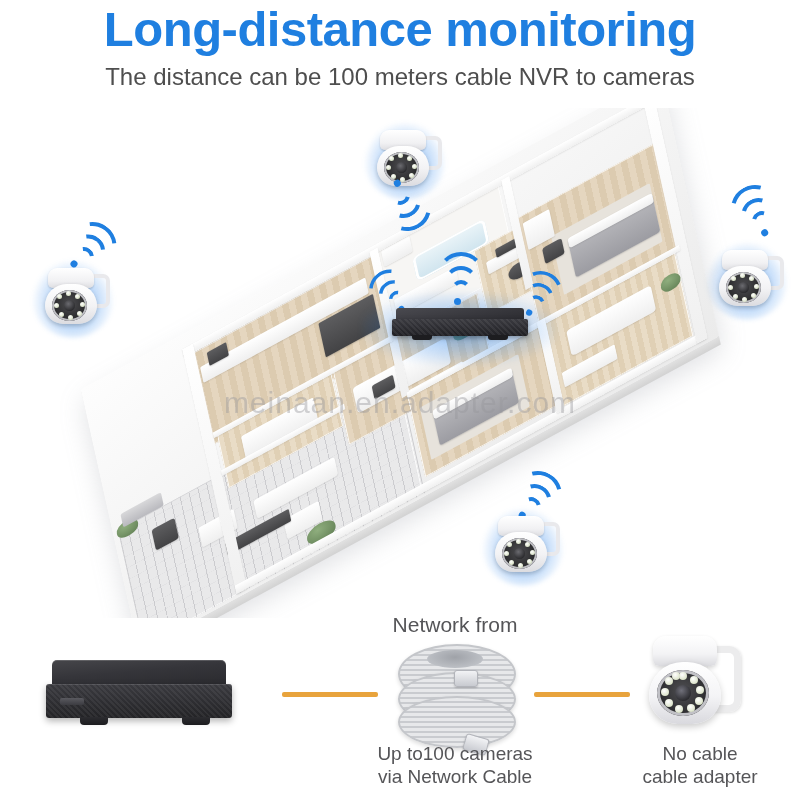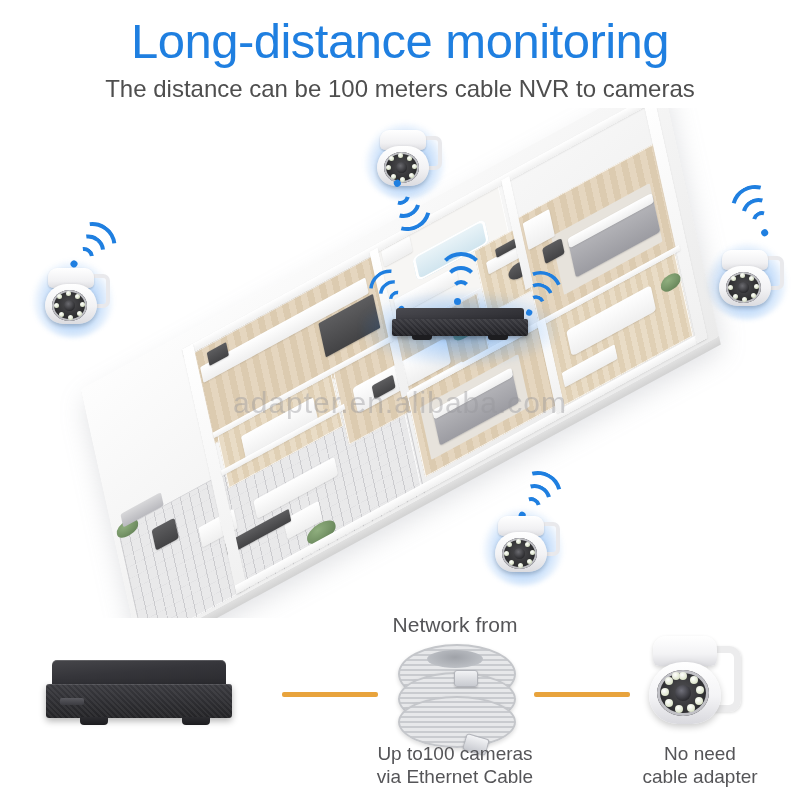--- a/index.html
+++ b/index.html
@@ -7,22 +7,22 @@
     width:800px;height:800px;overflow:hidden;
     background:#ffffff;
     font-family:"Liberation Sans", sans-serif;
     -webkit-font-smoothing:antialiased;
   }
   #page{position:relative;width:800px;height:800px;background:#fff;overflow:hidden;}
 
   
   .hdr{position:absolute;left:0;top:0;width:800px;text-align:center;}
   .hdr-title{
-    font-size:49px;line-height:58px;font-weight:400;letter-spacing:-0.5px;
-    color:#1f7fe0;margin-top:12px;
+    font-size:49px;line-height:58px;font-weight:700;letter-spacing:-0.5px;
+    color:#1f7fe0;margin-top:0;
   }
   .hdr-sub{
     font-size:24px;line-height:30px;color:#4e4e4e;margin-top:4px;font-weight:400;
   }
 
   
   .scene{position:absolute;left:0;top:108px;width:800px;height:510px;overflow:hidden;}
   .scene-bg{position:absolute;inset:0;background:#ffffff;}
 
   
@@ -349,21 +349,21 @@
       <div style="position:absolute;left:6px;top:0;width:128px;height:12px;border-radius:3px 3px 0 0;
                   background:linear-gradient(170deg,#4a4a50,#2b2b30);"></div>
       <div style="position:absolute;left:2px;top:11px;width:136px;height:17px;border-radius:2px;
                   background:repeating-linear-gradient(45deg,rgba(255,255,255,.06) 0 2px,transparent 2px 4px),
                              linear-gradient(180deg,#3a3a40,#202024);
                   box-shadow:0 2px 5px rgba(0,0,0,.35);"></div>
       <div style="position:absolute;left:22px;top:27px;width:20px;height:5px;background:#1d1d20;border-radius:0 0 3px 3px;"></div>
       <div style="position:absolute;left:98px;top:27px;width:20px;height:5px;background:#1d1d20;border-radius:0 0 3px 3px;"></div>
     </div>
 
-    <div class="watermark" style="top:278px;">adapter.en.alibaba.com</div>
+    <div class="watermark" style="top:278px;">meinaan.en.adapter.com</div>
   </div>
 
   <div class="bottom">
 
     <div class="nvr">
       <div class="top"></div>
       <div class="front">
         <div class="btn"></div>
       </div>
       <div class="foot" style="left:36px;"></div>
@@ -378,21 +378,21 @@
     <div class="coil">
       <div class="ring" style="top:0;height:56px;"></div>
       <div class="hole"></div>
       <div class="ring" style="top:28px;height:50px;"></div>
       <div class="ring" style="top:52px;height:48px;"></div>
       <div class="rj" style="left:56px;top:26px;"></div>
       <div class="rj" style="left:66px;top:92px;transform:rotate(16deg);"></div>
     </div>
     <div class="cell" style="left:355px;top:130px;width:200px;">
       <div class="cap-small">Up to100 cameras</div>
-      <div class="cap-small">via Ethernet Cable</div>
+      <div class="cap-small">via Network Cable</div>
     </div>
 
     <div class="connector" style="left:534px;top:80px;width:96px;"></div>
 
     <div class="pcam">
       <div class="bracket"></div>
       <div class="cap"></div>
       <div class="body"></div>
       <div class="face">
         <div class="lens"></div>
@@ -402,18 +402,18 @@
         <div class="led" style="left:38px;top:27px;"></div>
         <div class="led" style="left:30px;top:34px;"></div>
         <div class="led" style="left:18px;top:35px;"></div>
         <div class="led" style="left:8px;top:29px;"></div>
         <div class="led" style="left:4px;top:18px;"></div>
         <div class="led" style="left:8px;top:7px;"></div>
         <div class="led" style="left:15px;top:2px;"></div>
       </div>
     </div>
     <div class="cell" style="left:610px;top:130px;width:180px;">
-      <div class="cap-small">No need</div>
+      <div class="cap-small">No cable</div>
       <div class="cap-small">cable adapter</div>
     </div>
   </div>
 
 </div>
 
 </body></html>

